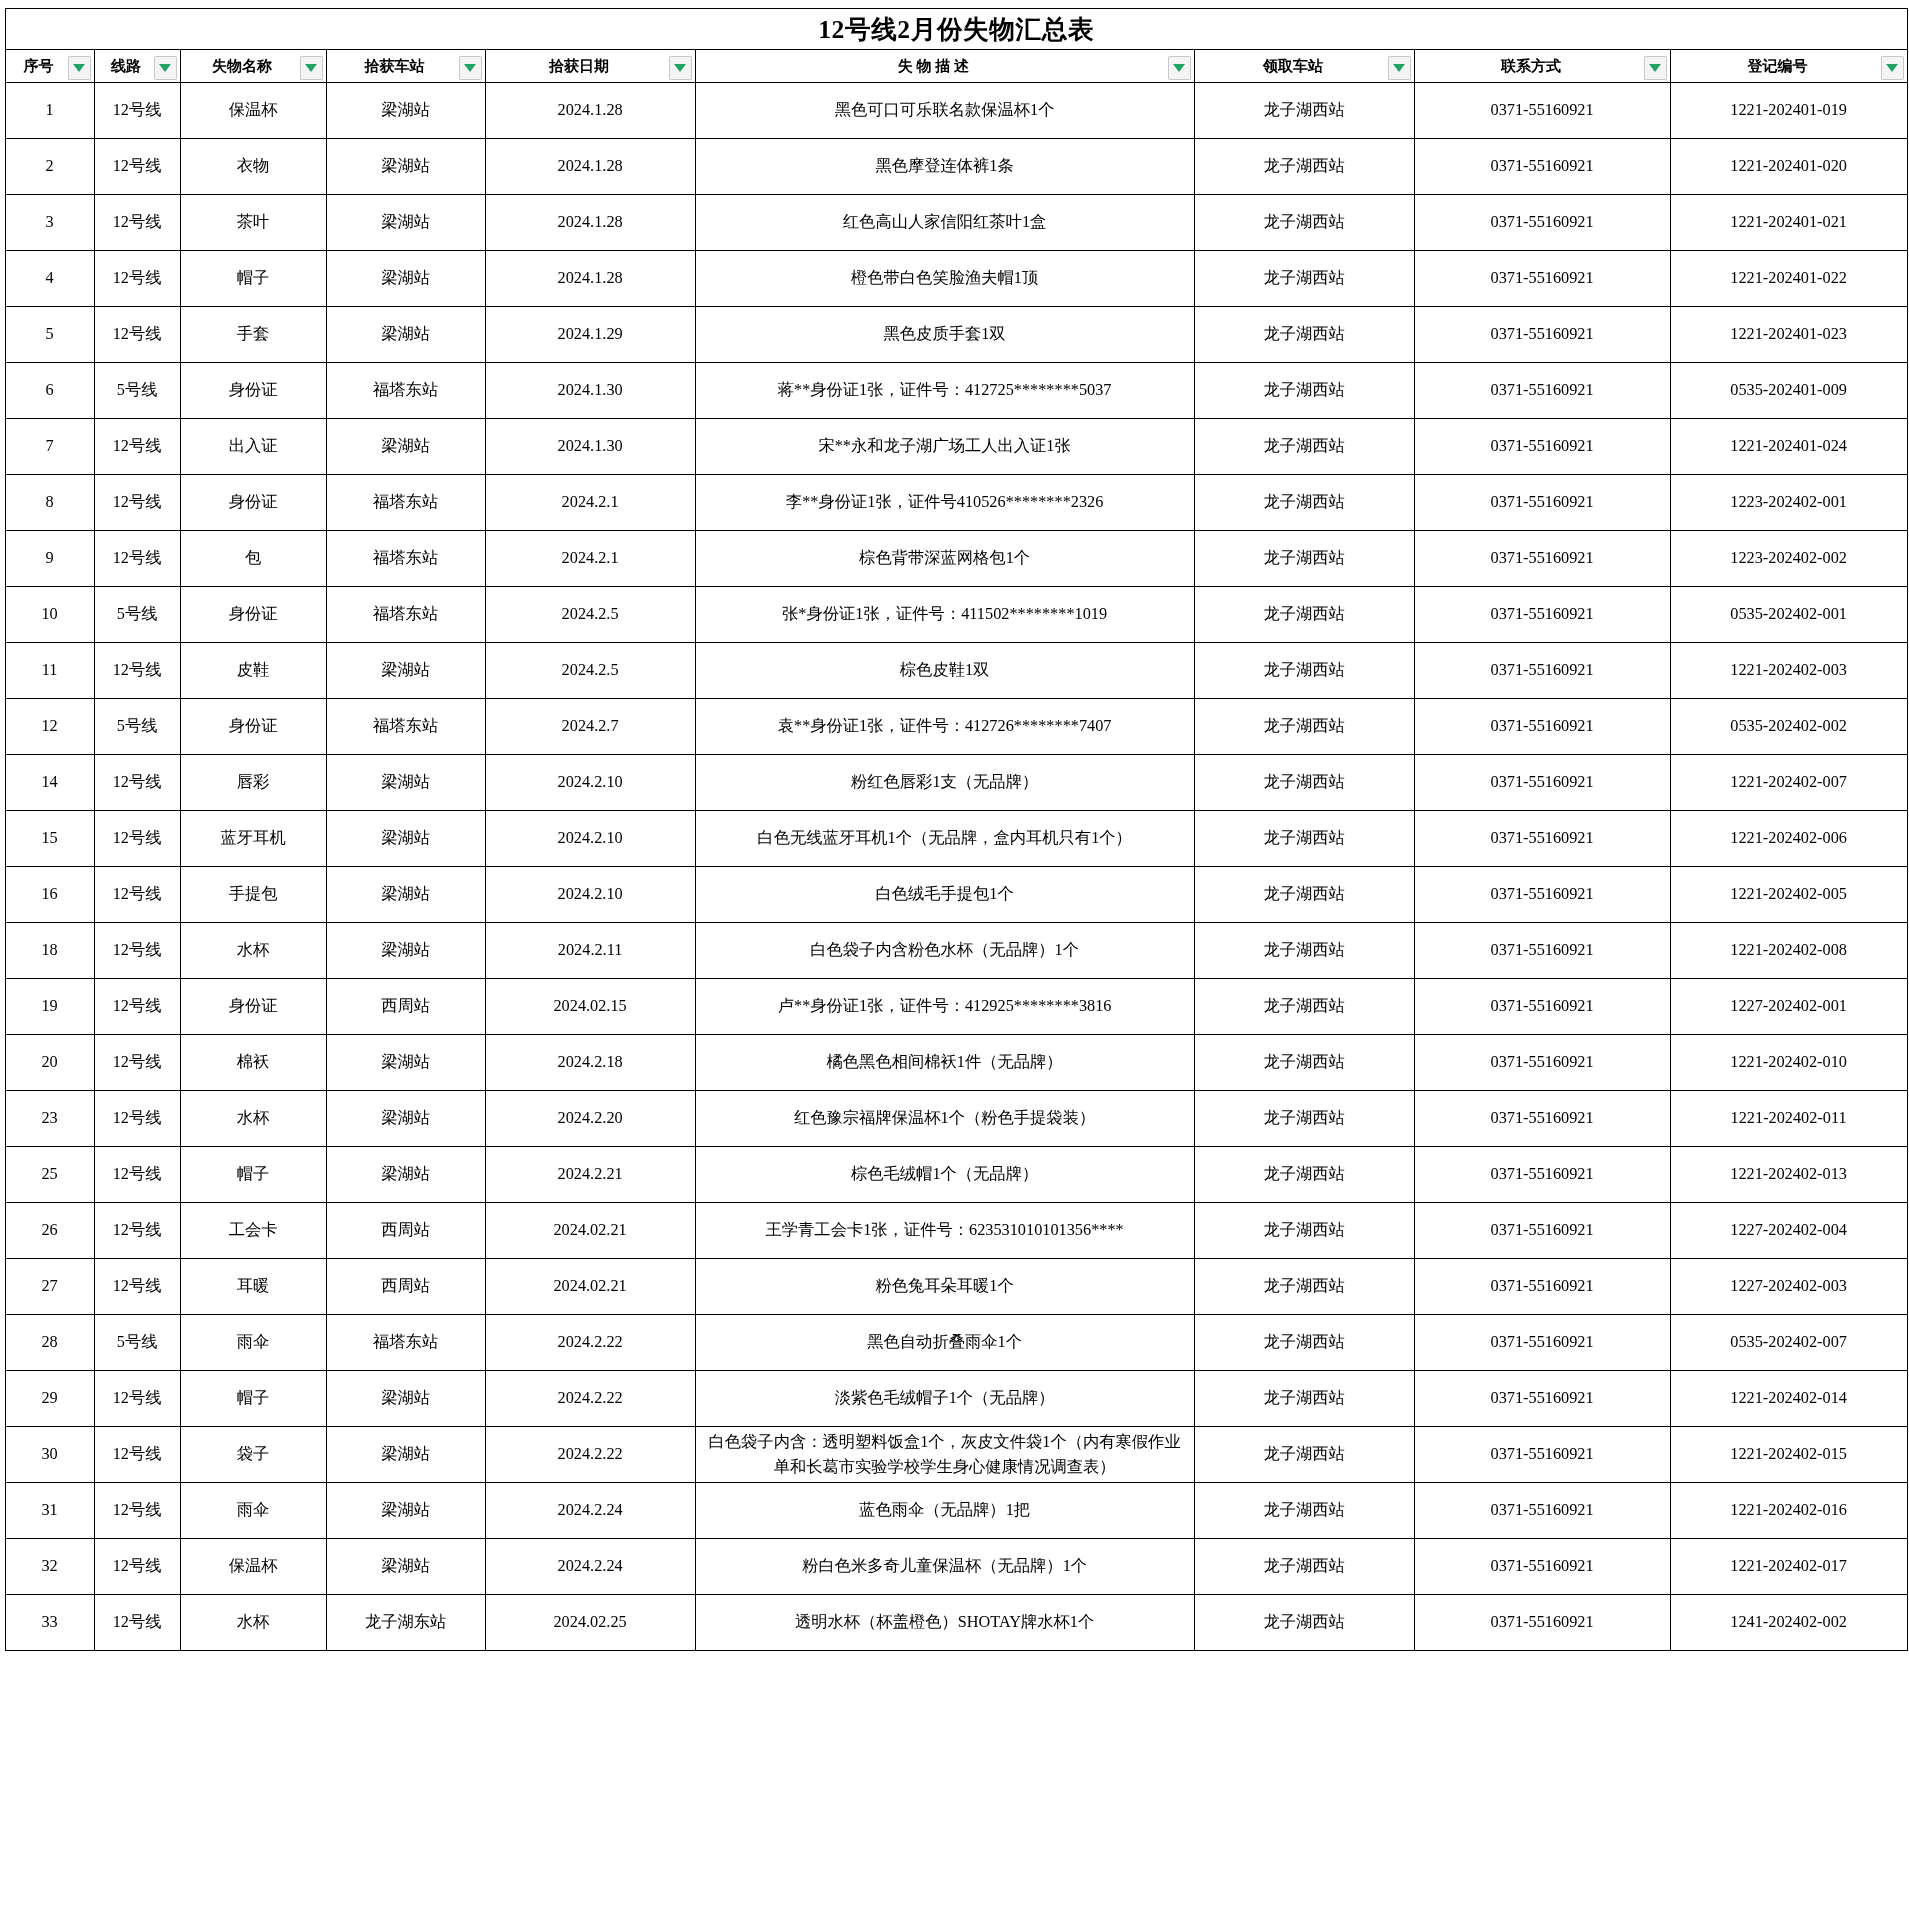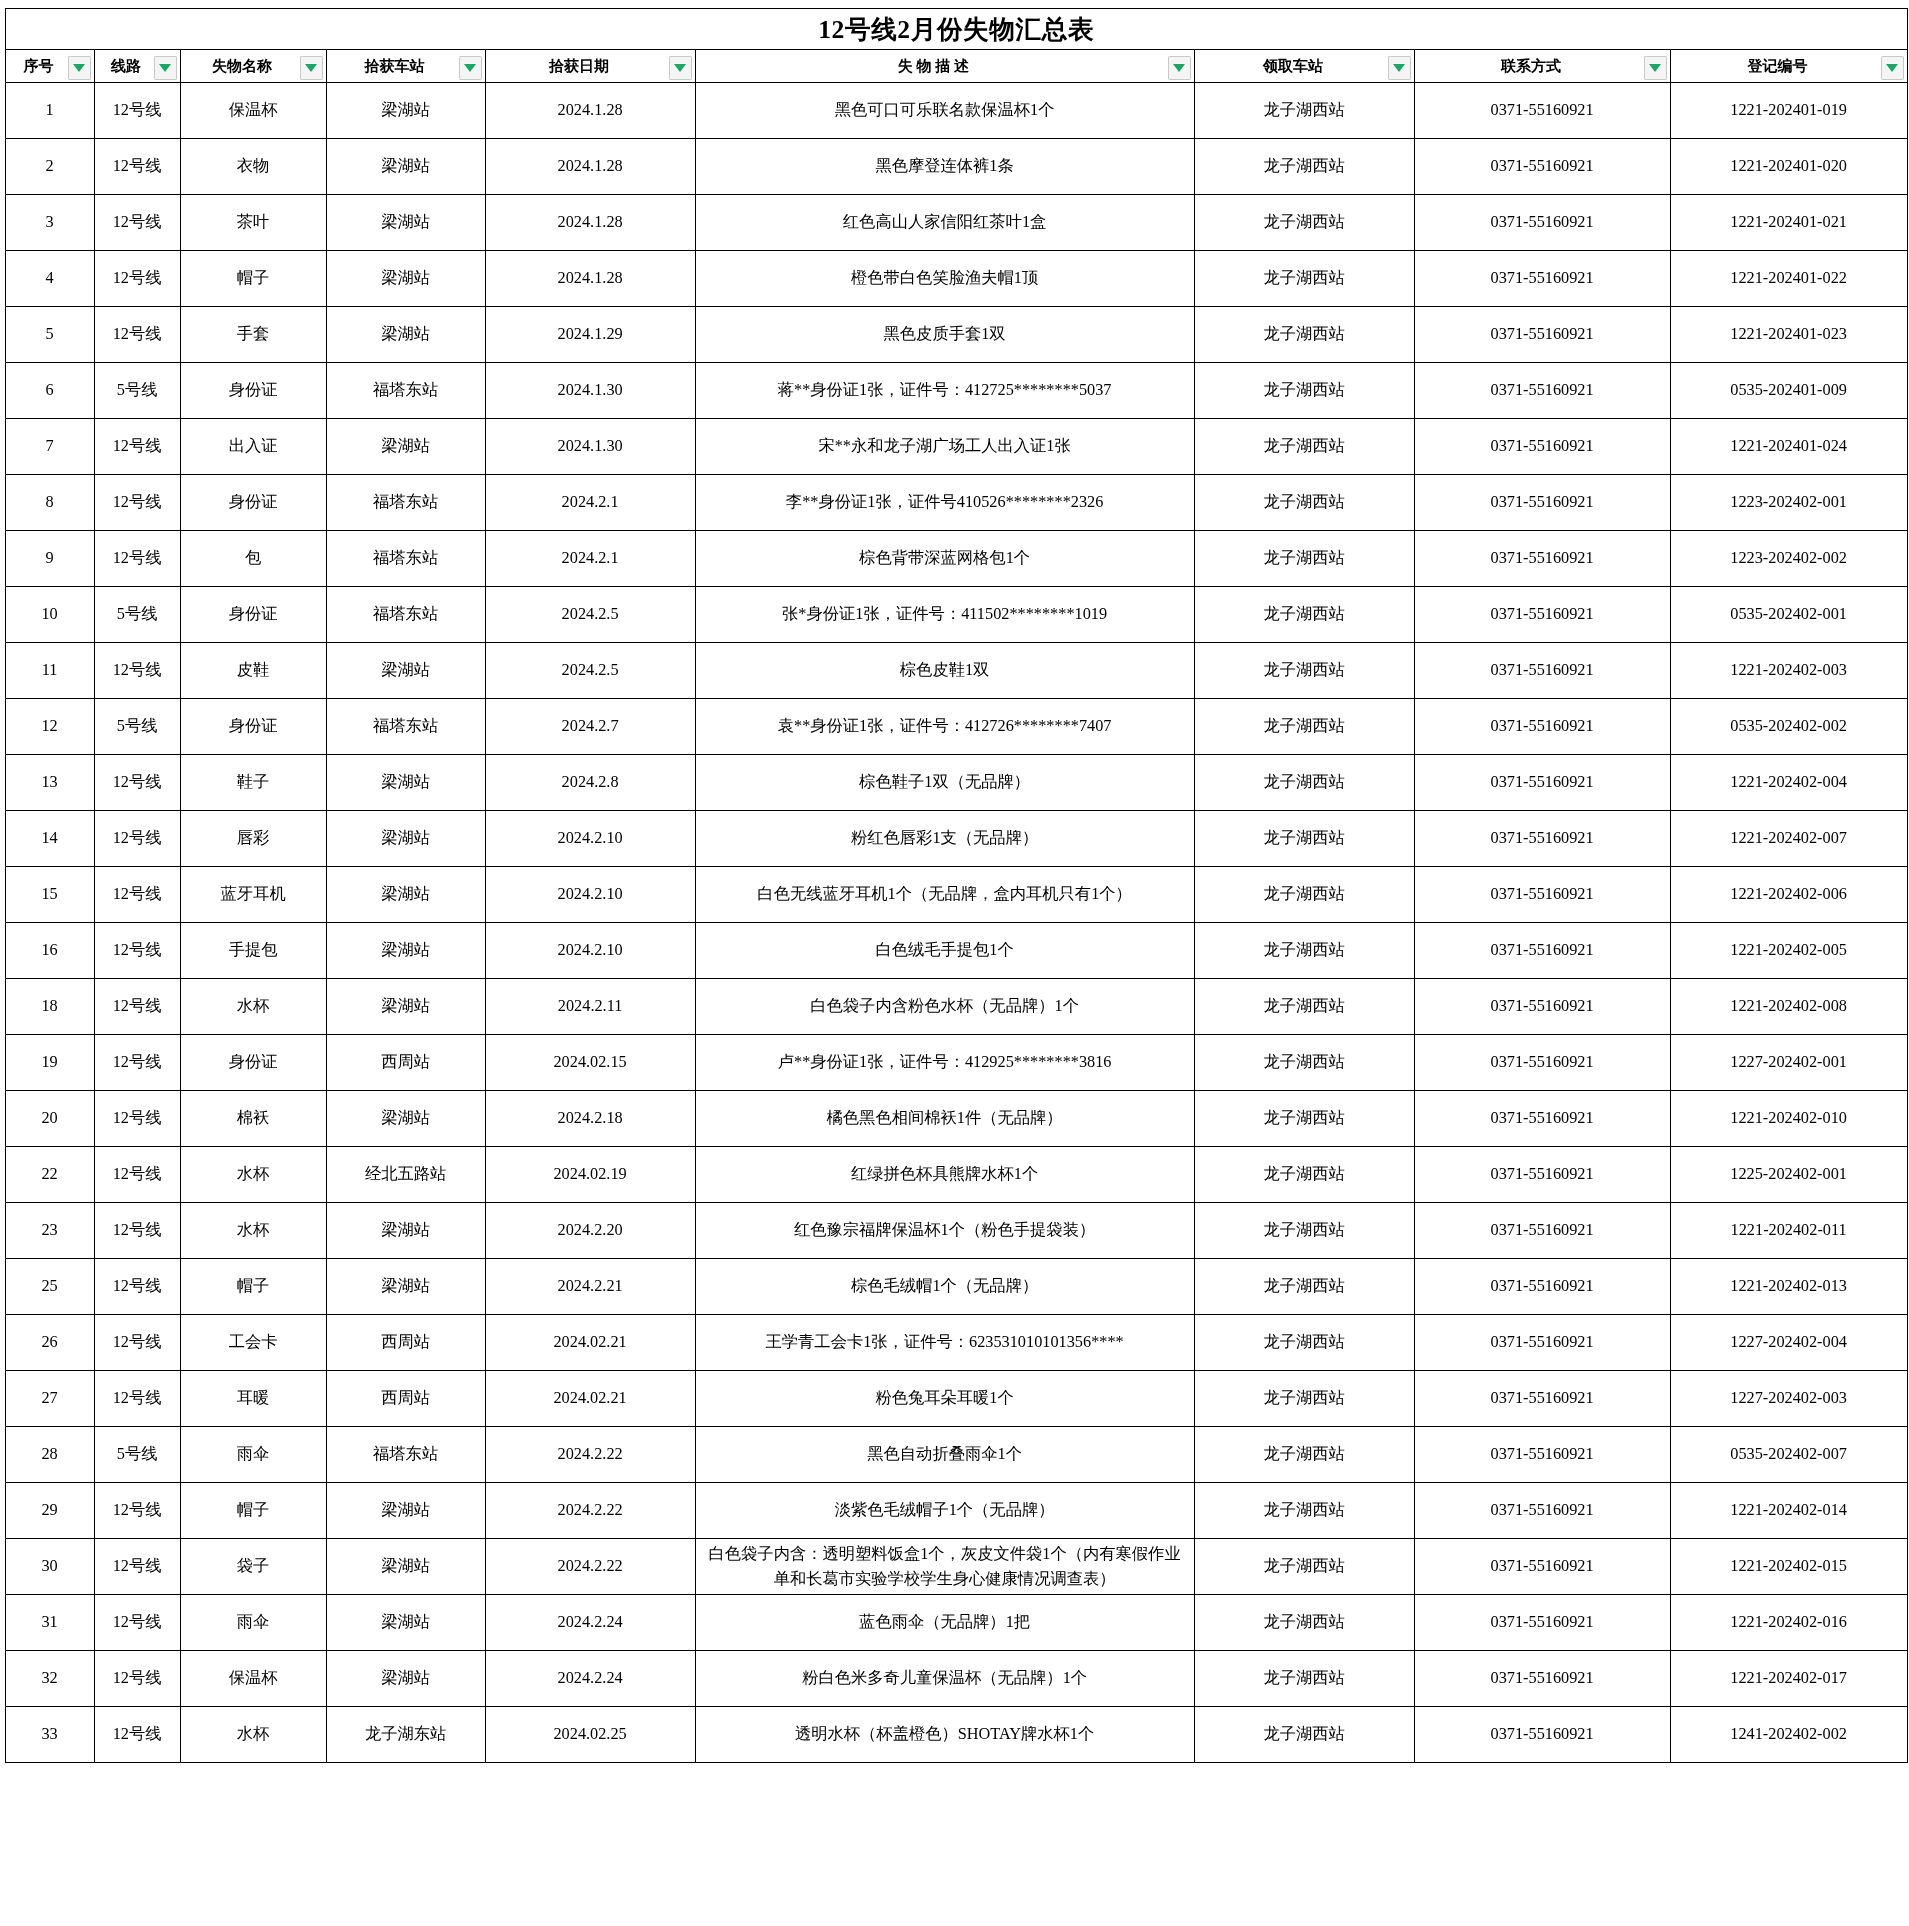--- a/index.html
+++ b/index.html
@@ -296,31 +296,20 @@
         <td>5号线</td>
         <td>身份证</td>
         <td>福塔东站</td>
         <td>2024.2.7</td>
         <td class="c-desc">袁**身份证1张，证件号：412726********7407</td>
         <td>龙子湖西站</td>
         <td>0371-55160921</td>
         <td>0535-202402-002</td>
       </tr>
 
-      <tr>
-        <td>13</td>
-        <td>12号线</td>
-        <td>鞋子</td>
-        <td>梁湖站</td>
-        <td>2024.2.8</td>
-        <td class="c-desc">棕色鞋子1双（无品牌）</td>
-        <td>龙子湖西站</td>
-        <td>0371-55160921</td>
-        <td>1221-202402-004</td>
-      </tr>
 
       <tr>
         <td>14</td>
         <td>12号线</td>
         <td>唇彩</td>
         <td>梁湖站</td>
         <td>2024.2.10</td>
         <td class="c-desc">粉红色唇彩1支（无品牌）</td>
         <td>龙子湖西站</td>
         <td>0371-55160921</td>
@@ -382,31 +371,20 @@
         <td>棉袄</td>
         <td>梁湖站</td>
         <td>2024.2.18</td>
         <td class="c-desc">橘色黑色相间棉袄1件（无品牌）</td>
         <td>龙子湖西站</td>
         <td>0371-55160921</td>
         <td>1221-202402-010</td>
       </tr>
 
 
-      <tr>
-        <td>22</td>
-        <td>12号线</td>
-        <td>水杯</td>
-        <td>经北五路站</td>
-        <td>2024.02.19</td>
-        <td class="c-desc">红绿拼色杯具熊牌水杯1个</td>
-        <td>龙子湖西站</td>
-        <td>0371-55160921</td>
-        <td>1225-202402-001</td>
-      </tr>
 
       <tr>
         <td>23</td>
         <td>12号线</td>
         <td>水杯</td>
         <td>梁湖站</td>
         <td>2024.2.20</td>
         <td class="c-desc">红色豫宗福牌保温杯1个（粉色手提袋装）</td>
         <td>龙子湖西站</td>
         <td>0371-55160921</td>

